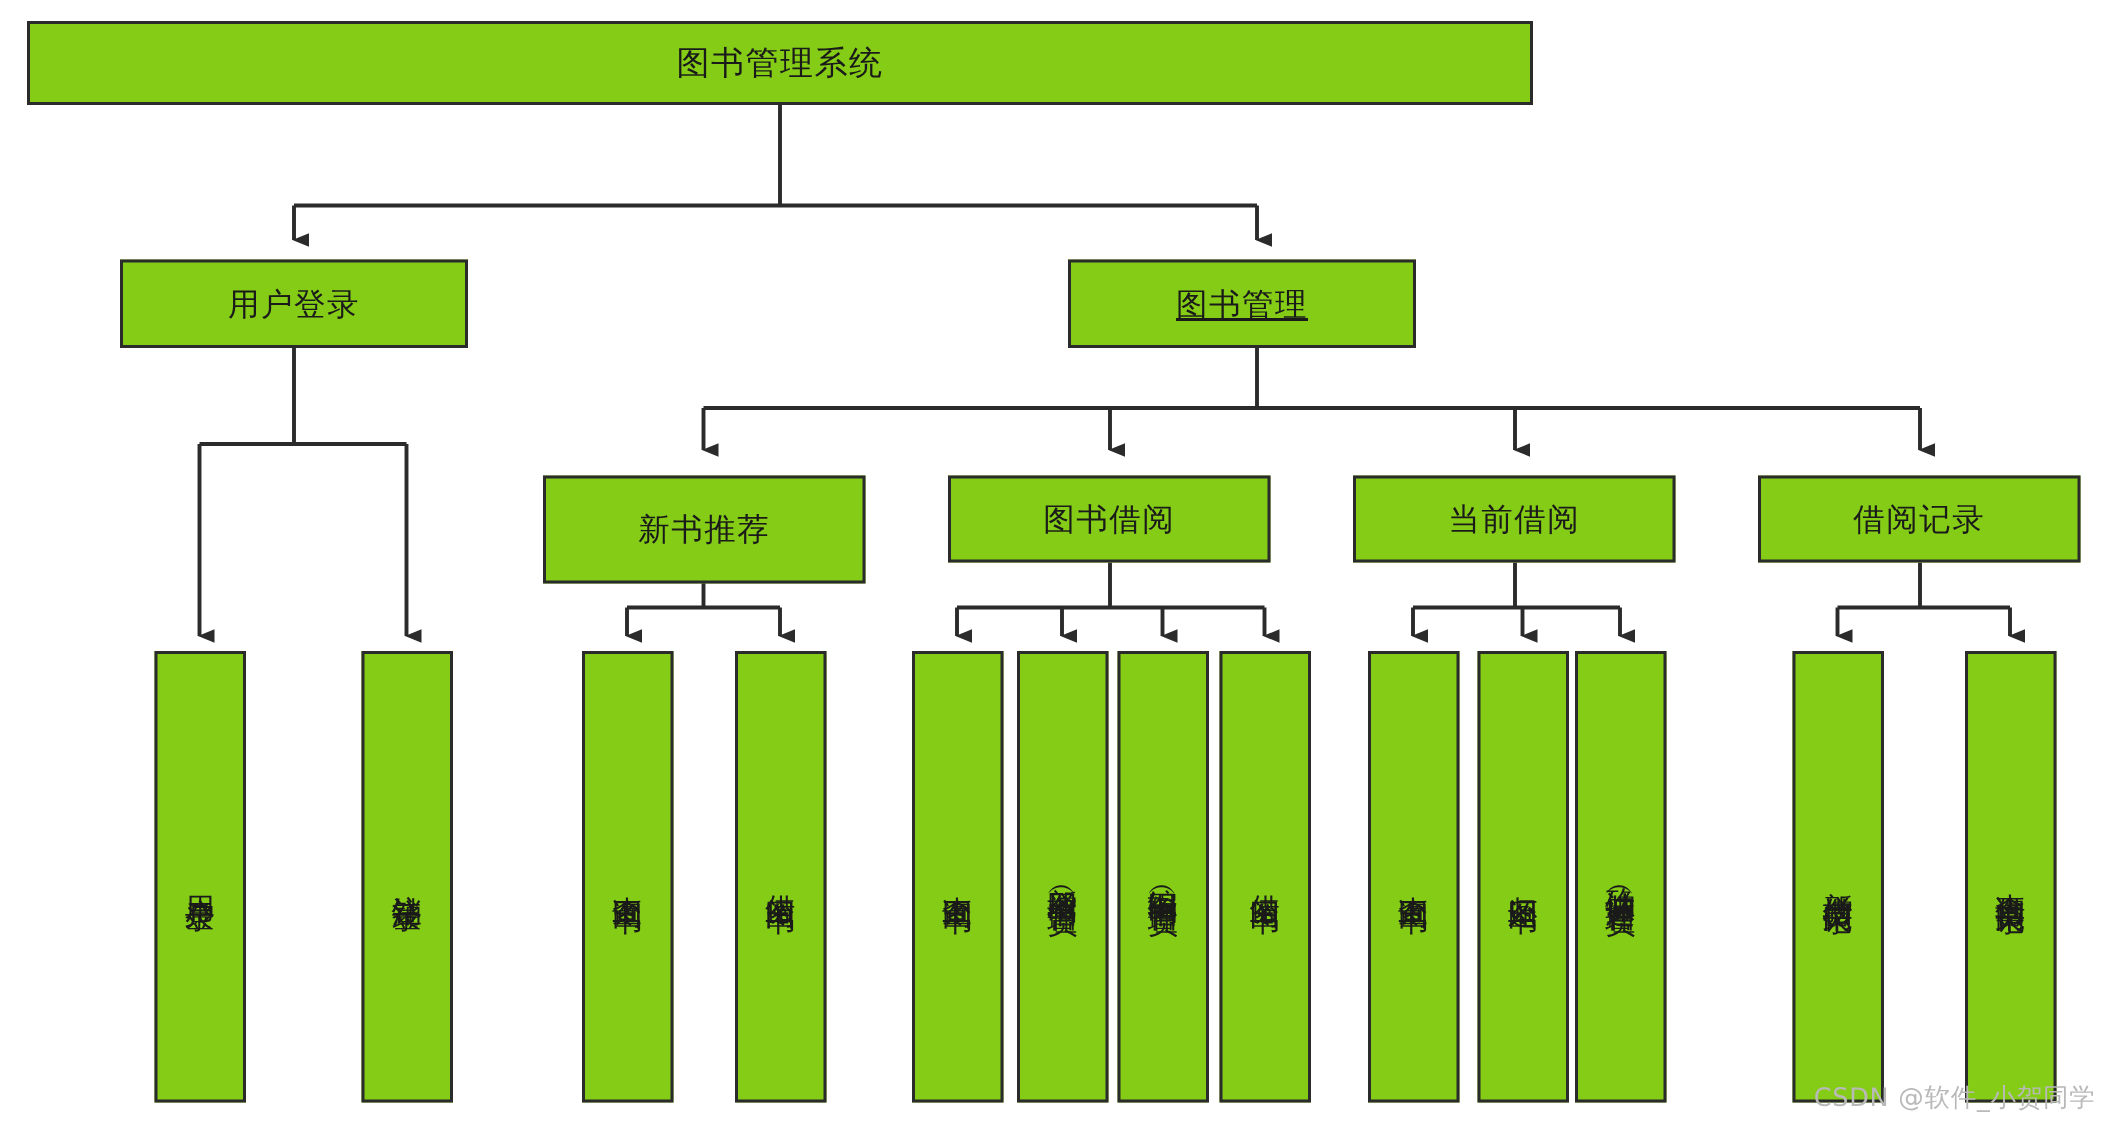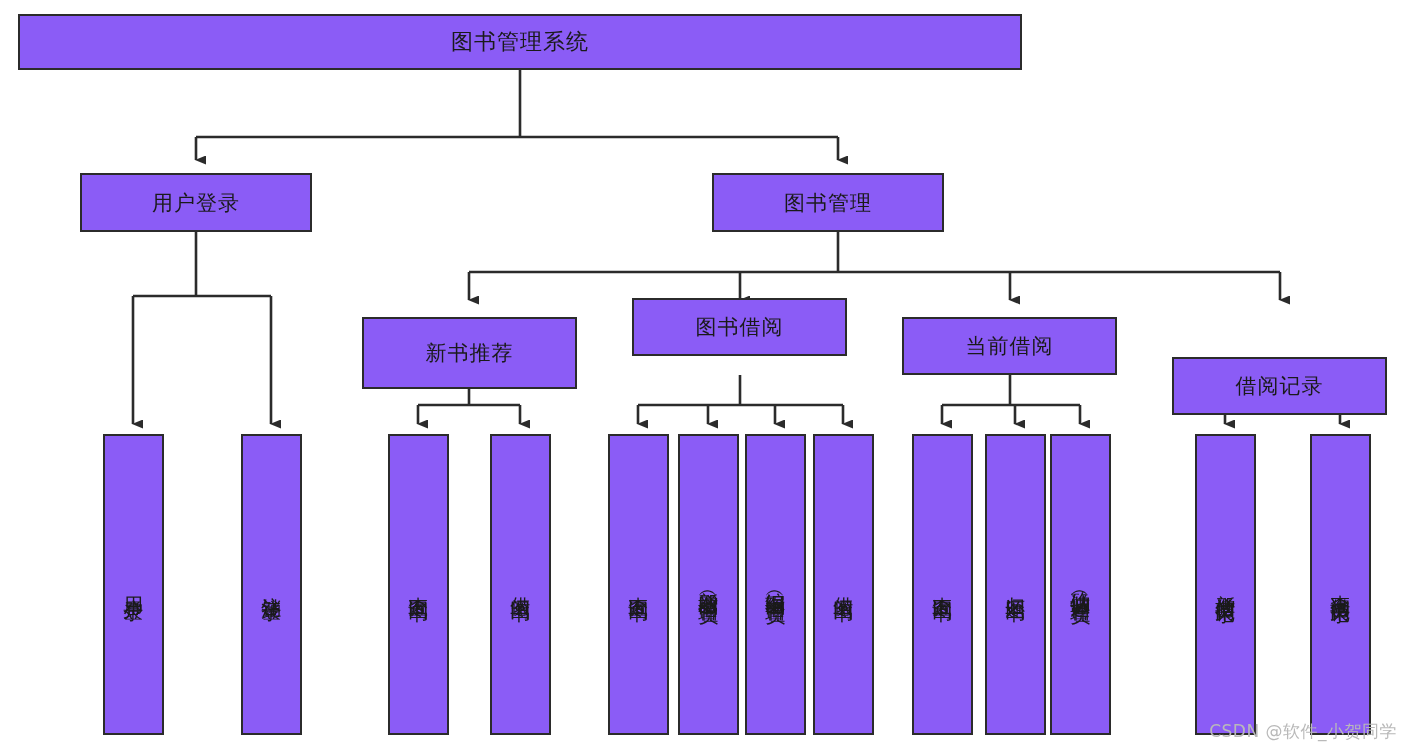--- a/index.html
+++ b/index.html
@@ -6,21 +6,21 @@
   body{
     font-family:"DejaVu Sans","Liberation Sans",sans-serif;
     width:1405px;height:747px;position:relative;overflow:hidden;
   }
   #stage{position:absolute;left:0;top:0;width:1405px;height:747px;}
   svg#wires{position:absolute;left:0;top:0;width:1405px;height:747px;pointer-events:none;}
 
   .node{
     position:absolute;
     box-sizing:border-box;
-    background:#8b5cf6;
+    background:#84cc16;
     border:2px solid #2b2b2b;
     display:flex;
     align-items:center;
     justify-content:center;
     color:#1a1a1a;
   }
   .node.horiz{
     font-size:21px;
     letter-spacing:1px;
   }
@@ -95,26 +95,26 @@
       <path d="M1280,375 L1280,405"></path>
       <path d="M1225,405 L1340,405"></path>
       <path d="M1225,405 L1225,424" marker-end="url(#arr)"></path>
       <path d="M1340,405 L1340,424" marker-end="url(#arr)"></path>
     </g>
   </svg>
 
   <div class="node horiz root" style="left:18px;top:14px;width:1004px;height:56px;">图书管理系统</div>
 
   <div class="node horiz" style="left:80px;top:173px;width:232px;height:59px;">用户登录</div>
-  <div class="node horiz" style="left:712px;top:173px;width:232px;height:59px;">图书管理</div>
+  <div class="node horiz" style="left:712px;top:173px;width:232px;height:59px;text-decoration:underline;">图书管理</div>
 
   <div class="node horiz" style="left:362px;top:317px;width:215px;height:72px;">新书推荐</div>
-  <div class="node horiz" style="left:632px;top:298px;width:215px;height:58px;">图书借阅</div>
+  <div class="node horiz" style="left:632px;top:317px;width:215px;height:58px;">图书借阅</div>
   <div class="node horiz" style="left:902px;top:317px;width:215px;height:58px;">当前借阅</div>
-  <div class="node horiz" style="left:1172px;top:317px;width:215px;height:58px;margin-top:40px;">借阅记录</div>
+  <div class="node horiz" style="left:1172px;top:317px;width:215px;height:58px;">借阅记录</div>
 
   <div class="node vert" style="left:103px;top:434px;width:61px;height:301px;">用户登录</div>
   <div class="node vert" style="left:241px;top:434px;width:61px;height:301px;">注销登录</div>
 
   <div class="node vert" style="left:388px;top:434px;width:61px;height:301px;">查询图书</div>
   <div class="node vert" style="left:490px;top:434px;width:61px;height:301px;">借阅图书</div>
 
   <div class="node vert" style="left:608px;top:434px;width:61px;height:301px;">查询图书</div>
   <div class="node vert" style="left:678px;top:434px;width:61px;height:301px;">新增图书（管理员）</div>
   <div class="node vert" style="left:745px;top:434px;width:61px;height:301px;">编辑图书（管理员）</div>

